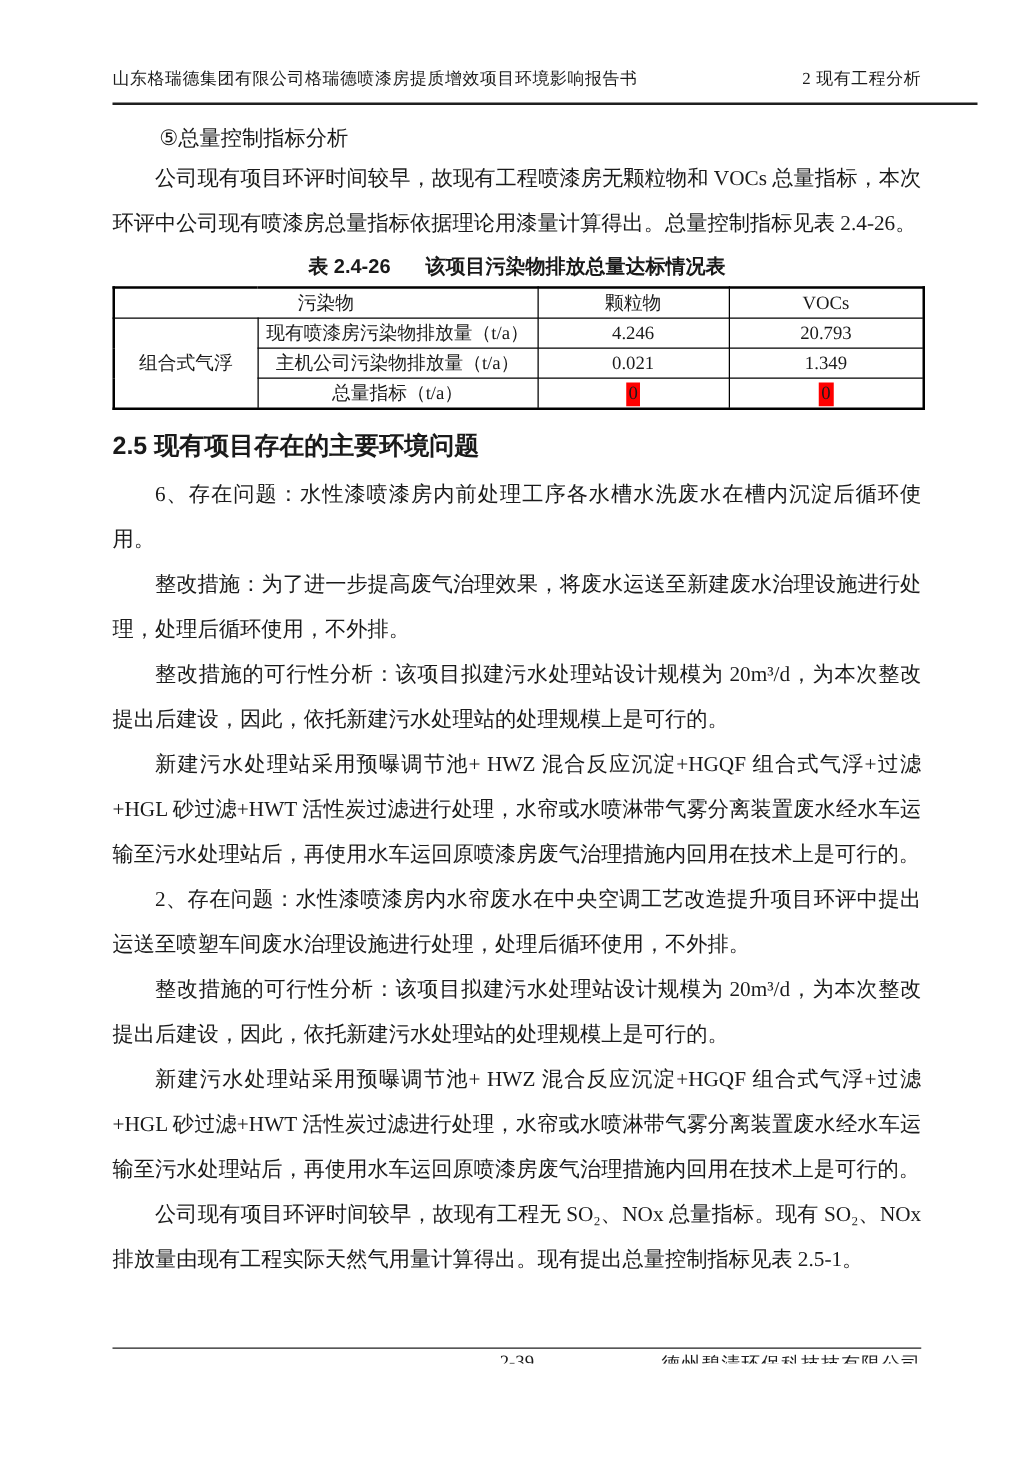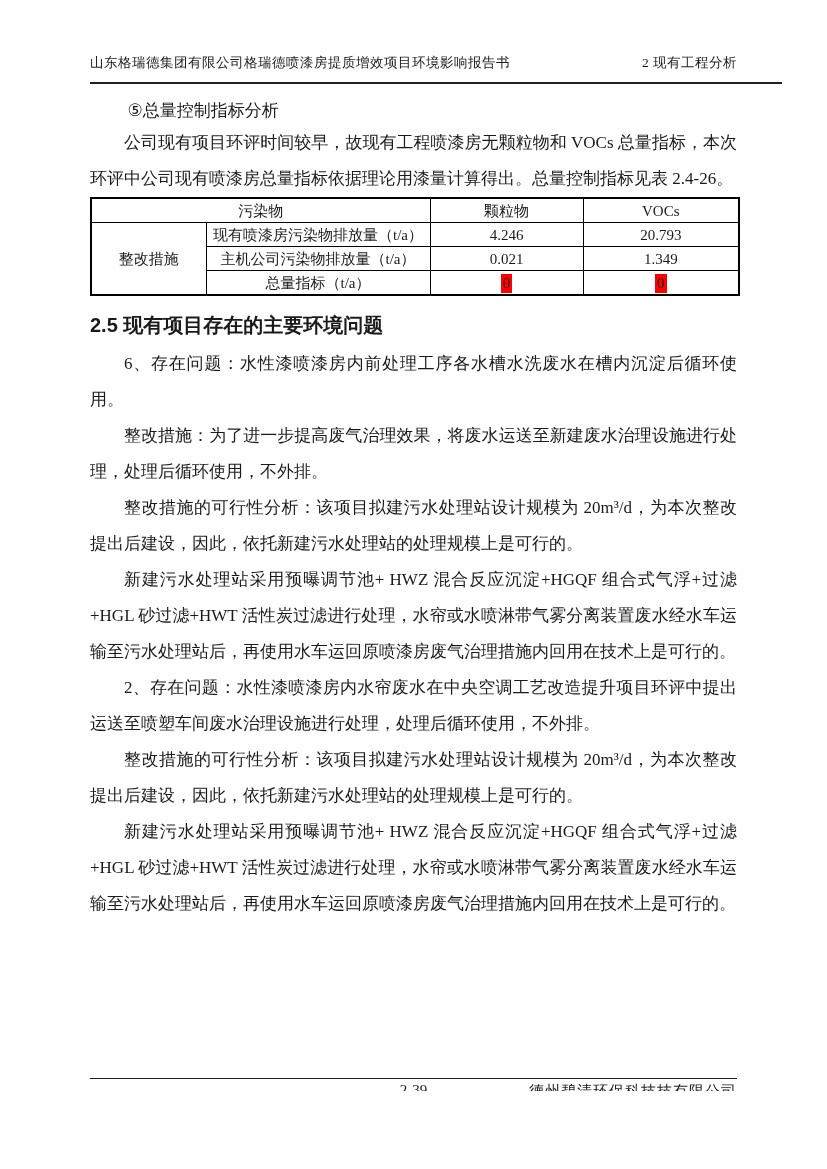--- a/index.html
+++ b/index.html
@@ -121,36 +121,39 @@
     <span class="left">山东格瑞德集团有限公司格瑞德喷漆房提质增效项目环境影响报告书</span>
     <span class="right">2 现有工程分析</span>
   </header>
 
   <main class="content">
 
     <p class="sub-heading">⑤总量控制指标分析</p>
 
     <p class="body-text">公司现有项目环评时间较早，故现有工程喷漆房无颗粒物和 VOCs 总量指标，本次环评中公司现有喷漆房总量指标依据理论用漆量计算得出。总量控制指标见表 2.4-26。</p>
 
+    <div class="table-caption">
+      <span class="cap-label">表 2.4-26</span><span>该项目污染物排放总量达标情况表</span>
+    </div>
 
     <table class="data-table">
       <colgroup>
         <col style="width:115px">
         <col style="width:224px">
         <col style="width:153px">
         <col style="width:156px">
       </colgroup>
       <tbody>
         <tr>
           <td colspan="2">污染物</td>
           <td>颗粒物</td>
           <td>VOCs</td>
         </tr>
         <tr>
-          <td rowspan="3">整改措施</td>
+          <td rowspan="3">组合式气浮</td>
           <td>现有喷漆房污染物排放量（t/a）</td>
           <td>4.246</td>
           <td>20.793</td>
         </tr>
         <tr>
           <td>主机公司污染物排放量（t/a）</td>
           <td>0.021</td>
           <td>1.349</td>
         </tr>
         <tr>
@@ -163,20 +166,21 @@
 
     <h2 class="section-heading">2.5 现有项目存在的主要环境问题</h2>
 
     <p class="body-text">6、存在问题：水性漆喷漆房内前处理工序各水槽水洗废水在槽内沉淀后循环使用。</p>
     <p class="body-text">整改措施：为了进一步提高废气治理效果，将废水运送至新建废水治理设施进行处理，处理后循环使用，不外排。</p>
     <p class="body-text">整改措施的可行性分析：该项目拟建污水处理站设计规模为 20m³/d，为本次整改提出后建设，因此，依托新建污水处理站的处理规模上是可行的。</p>
     <p class="body-text">新建污水处理站采用预曝调节池+ HWZ 混合反应沉淀+HGQF 组合式气浮+过滤+HGL 砂过滤+HWT 活性炭过滤进行处理，水帘或水喷淋带气雾分离装置废水经水车运输至污水处理站后，再使用水车运回原喷漆房废气治理措施内回用在技术上是可行的。</p>
     <p class="body-text">2、存在问题：水性漆喷漆房内水帘废水在中央空调工艺改造提升项目环评中提出运送至喷塑车间废水治理设施进行处理，处理后循环使用，不外排。</p>
     <p class="body-text">整改措施的可行性分析：该项目拟建污水处理站设计规模为 20m³/d，为本次整改提出后建设，因此，依托新建污水处理站的处理规模上是可行的。</p>
     <p class="body-text">新建污水处理站采用预曝调节池+ HWZ 混合反应沉淀+HGQF 组合式气浮+过滤+HGL 砂过滤+HWT 活性炭过滤进行处理，水帘或水喷淋带气雾分离装置废水经水车运输至污水处理站后，再使用水车运回原喷漆房废气治理措施内回用在技术上是可行的。</p>
+    <p class="body-text">公司现有项目环评时间较早，故现有工程无 SO₂、NOx 总量指标。现有 SO₂、NOx 排放量由现有工程实际天然气用量计算得出。现有提出总量控制指标见表 2.5-1。</p>
 
   </main>
 
   <footer class="page-footer">
     <span class="page-num">2-39</span>
     <span class="company">德州碧清环保科技技有限公司</span>
   </footer>
 
 </div>
 

